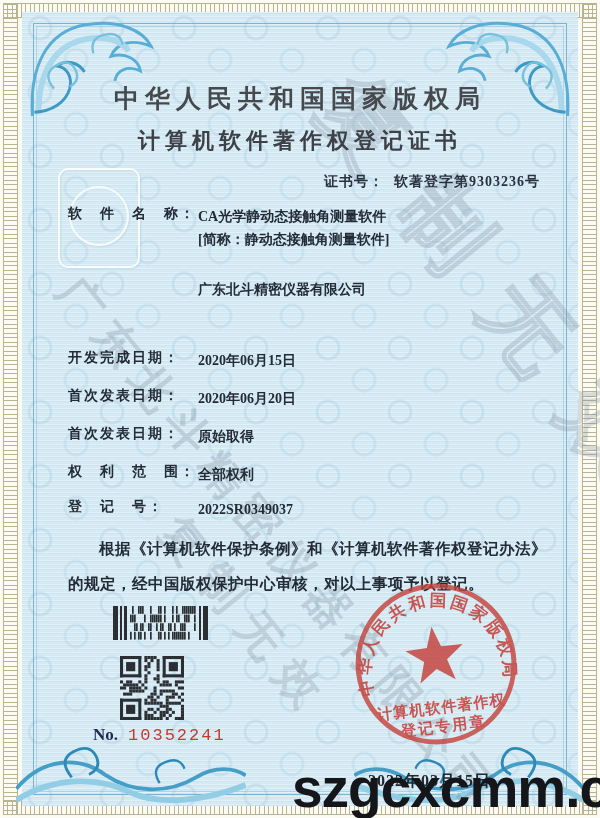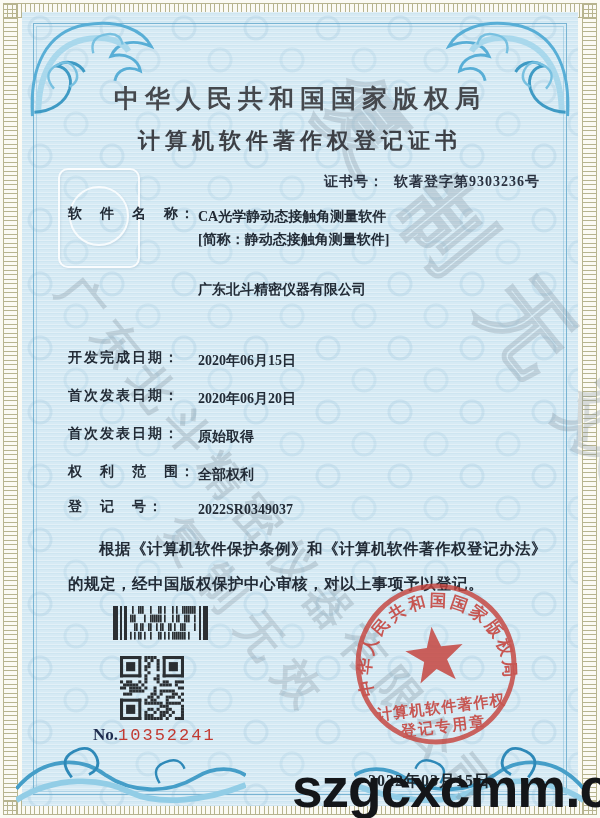--- a/index.html
+++ b/index.html
@@ -59,21 +59,21 @@
   .field .fvalue{position:absolute;left:130px;top:0;width:400px;white-space:nowrap;}
   .field .fvalue div{line-height:23px;}
 
   .statement{position:absolute;left:46px;top:519px;width:482px;font-size:15.5px;font-weight:bold;
     color:#222b36;line-height:35px;text-indent:2em;letter-spacing:.5px;}
 
   .barcode{position:absolute;left:91px;top:594px;width:98px;height:34px;fill:#2b2f33;}
   .qrcode{position:absolute;left:98px;top:644px;width:64px;height:64px;fill:#2b2f33;}
 
   .serial{position:absolute;left:71px;top:713px;font-size:17px;}
-  .serial .no{color:#1d2b4e;font-weight:bold;}
+  .serial .no{color:#1d2b4e;font-weight:bold;margin-right:10px;}
   .serial .num{color:#c23a32;font-family:"Liberation Mono","DejaVu Sans Mono",monospace;letter-spacing:2px;}
 
   .seal{position:absolute;left:328px;top:566px;width:172px;height:172px;transform:rotate(-7deg);opacity:.88;}
   .issue-date{position:absolute;left:346px;top:719px;font-size:16px;font-weight:bold;color:#20282f;letter-spacing:1px;margin-top:40px;}
 
   
   .wm{position:absolute;font-weight:bold;white-space:nowrap;pointer-events:none;transform-origin:left top;}
   .wm-company{left:68px;top:252px;font-size:45px;letter-spacing:11px;color:rgba(112,126,140,.26);transform:rotate(51deg);}
   .wm-invalid{left:170px;top:492px;font-size:45px;letter-spacing:16px;color:rgba(112,126,140,.24);transform:rotate(51deg);}
   .wm-outline{left:360px;top:40px;font-size:88px;letter-spacing:42px;color:transparent;

